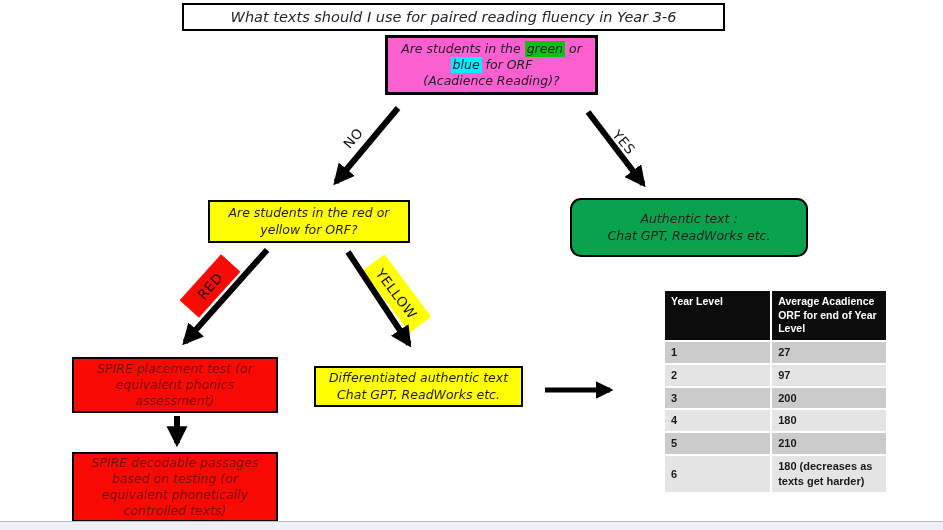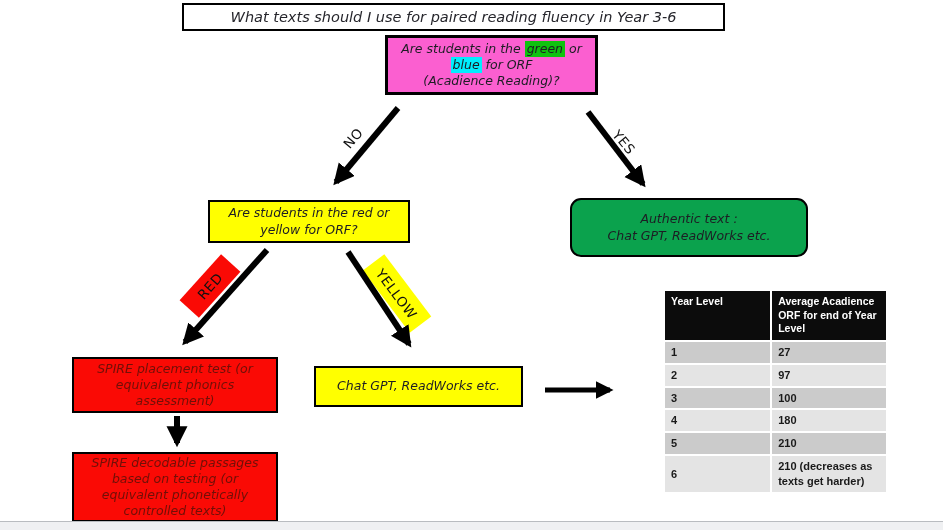--- a/index.html
+++ b/index.html
@@ -81,20 +81,21 @@
   <div class="rot-label label-yellow">YELLOW</div>
 
   <div class="box q2">Are students in the red or yellow for ORF?</div>
 
   <div class="box authentic">
     <span>Authentic text :</span>
     <span>Chat GPT, ReadWorks etc.</span>
   </div>
 
   <div class="box diff">
+    <span>Differentiated authentic text</span>
     <span>Chat GPT, ReadWorks etc.</span>
   </div>
 
   <div class="box spire1">SPIRE placement test (or equivalent phonics assessment)</div>
   <div class="box spire2">SPIRE decodable passages based on testing (or equivalent phonetically controlled texts)</div>
 
   <svg class="arrows" width="943" height="530" viewBox="0 0 943 530">
     <defs>
       <marker id="ah" markerWidth="4" markerHeight="4" refX="2.8" refY="1.75" orient="auto">
         <path d="M0,0 L3.5,1.75 L0,3.5 z" fill="#000"></path>
@@ -120,32 +121,32 @@
           <tr>
             <td>1</td>
             <td>27</td>
           </tr>
           <tr>
             <td>2</td>
             <td>97</td>
           </tr>
           <tr>
             <td>3</td>
-            <td>100</td>
+            <td>200</td>
           </tr>
           <tr>
             <td>4</td>
             <td>180</td>
           </tr>
           <tr>
             <td>5</td>
             <td>210</td>
           </tr>
           <tr>
             <td>6</td>
-            <td>210 (decreases as texts get harder)</td>
+            <td>180 (decreases as texts get harder)</td>
           </tr>
         </tbody>
     </table>
   </div>
 
   <div class="page-edge"></div>
 </div>
 
 </body></html>

